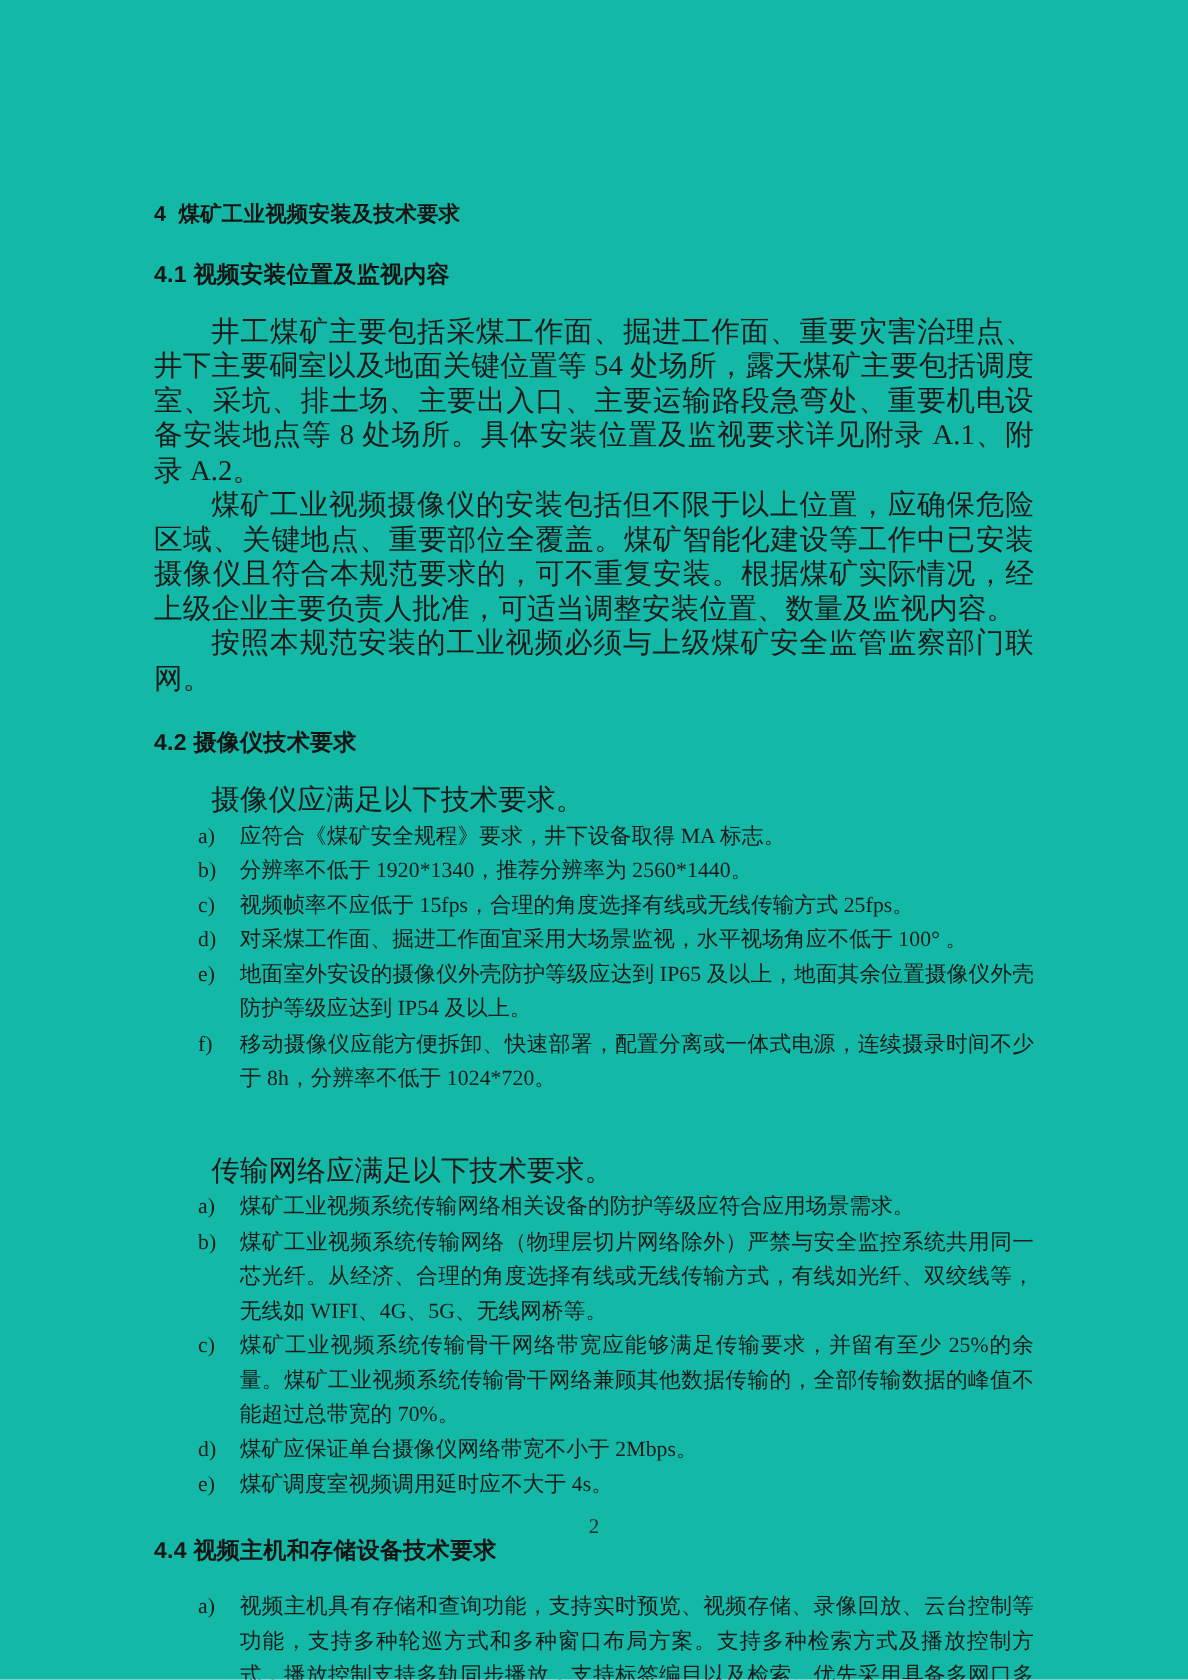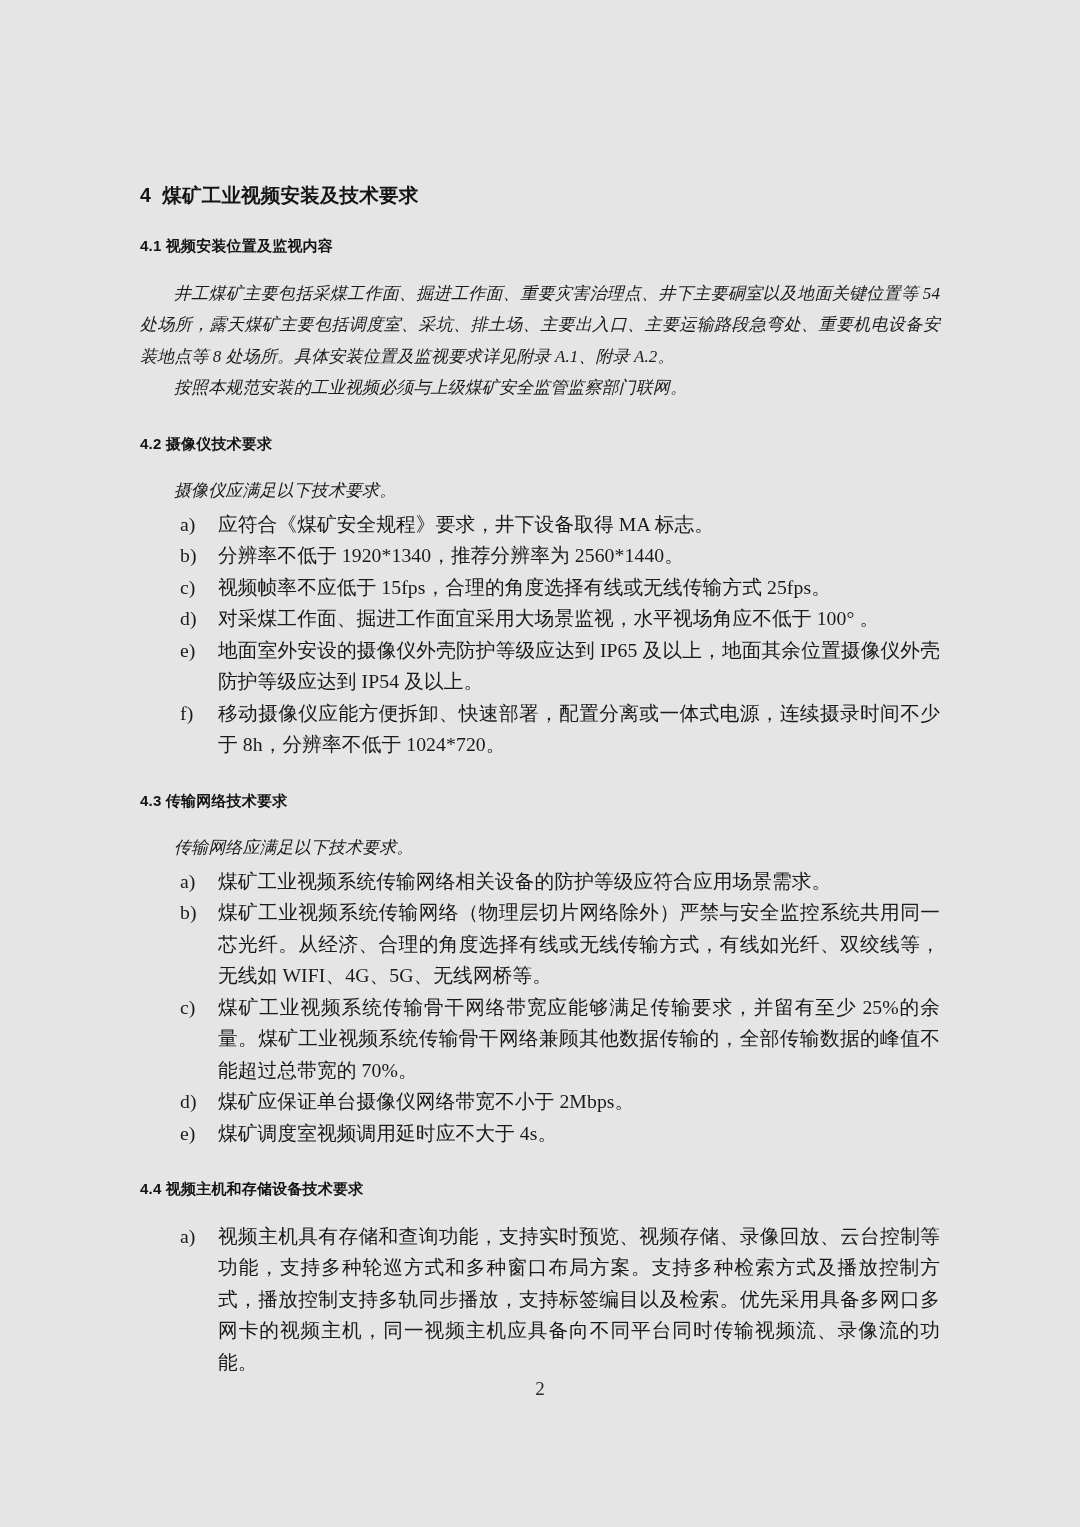--- a/index.html
+++ b/index.html
@@ -5,21 +5,21 @@
 <style>
   html, body {
     margin: 0;
     padding: 0;
     background: #ffffff;
   }
   .page {
     position: relative;
     width: 1080px;
     height: 1527px;
-    background: #e5e5e5;
+    background: #14b8a6;
     margin: 0 auto;
     overflow: hidden;
     font-family: "Liberation Serif", "DejaVu Serif", serif;
     color: #1a1a1a;
     -webkit-font-smoothing: antialiased;
   }
   .content {
     position: absolute;
     left: 140px;
     top: 183px;
@@ -33,36 +33,35 @@
     font-size: 19.5px;
     line-height: 1.3;
     letter-spacing: 0.2px;
     color: #141414;
     margin: 0 0 28px 0;
     white-space: pre;
   }
   .h2 {
     font-family: "Liberation Sans", "DejaVu Sans", sans-serif;
     font-weight: bold;
-    font-size: 15px;
+    font-size: 21px;
     line-height: 1.3;
     letter-spacing: 0.2px;
     color: #141414;
     margin: 0 0 22px 0;
   }
 
   
   .para {
-    font-size: 17px;
+    font-size: 26px;
     line-height: 31.5px;
     text-align: justify;
     text-justify: inter-ideograph;
     margin: 0;
     letter-spacing: 0.1px;
-    font-style: italic;
   }
   .para.indent { text-indent: 2em; }
   .para.lead { margin-bottom: 2px; margin-top: 22px; }
 
   
   .list {
     margin: 0;
     padding: 0;
     list-style: none;
   }
@@ -102,20 +101,21 @@
 </head>
 <body>
 
 <div class="page">
   <div class="content">
 
     <h1 class="h1">4  煤矿工业视频安装及技术要求</h1>
 
     <h2 class="h2">4.1 视频安装位置及监视内容</h2>
     <p class="para indent">井工煤矿主要包括采煤工作面、掘进工作面、重要灾害治理点、井下主要硐室以及地面关键位置等 54 处场所，露天煤矿主要包括调度室、采坑、排土场、主要出入口、主要运输路段急弯处、重要机电设备安装地点等 8 处场所。具体安装位置及监视要求详见附录 A.1、附录 A.2。</p>
+    <p class="para indent">煤矿工业视频摄像仪的安装包括但不限于以上位置，应确保危险区域、关键地点、重要部位全覆盖。煤矿智能化建设等工作中已安装摄像仪且符合本规范要求的，可不重复安装。根据煤矿实际情况，经上级企业主要负责人批准，可适当调整安装位置、数量及监视内容。</p>
     <p class="para indent">按照本规范安装的工业视频必须与上级煤矿安全监管监察部门联网。</p>
 
     <div class="gap-lg"></div>
 
     <h2 class="h2">4.2 摄像仪技术要求</h2>
     <p class="para indent lead">摄像仪应满足以下技术要求。</p>
     <ul class="list">
       <li class="list-item">
         <span class="list-marker">a)</span>
         <span class="list-text">应符合《煤矿安全规程》要求，井下设备取得 MA 标志。</span>
@@ -137,21 +137,20 @@
         <span class="list-text">地面室外安设的摄像仪外壳防护等级应达到 IP65 及以上，地面其余位置摄像仪外壳防护等级应达到 IP54 及以上。</span>
       </li>
       <li class="list-item">
         <span class="list-marker">f)</span>
         <span class="list-text">移动摄像仪应能方便拆卸、快速部署，配置分离或一体式电源，连续摄录时间不少于 8h，分辨率不低于 1024*720。</span>
       </li>
     </ul>
 
     <div class="gap-lg"></div>
 
-    <h2 class="h2">4.3 传输网络技术要求</h2>
     <p class="para indent lead">传输网络应满足以下技术要求。</p>
     <ul class="list">
       <li class="list-item">
         <span class="list-marker">a)</span>
         <span class="list-text">煤矿工业视频系统传输网络相关设备的防护等级应符合应用场景需求。</span>
       </li>
       <li class="list-item">
         <span class="list-marker">b)</span>
         <span class="list-text">煤矿工业视频系统传输网络（物理层切片网络除外）严禁与安全监控系统共用同一芯光纤。从经济、合理的角度选择有线或无线传输方式，有线如光纤、双绞线等，无线如 WIFI、4G、5G、无线网桥等。</span>
       </li>

